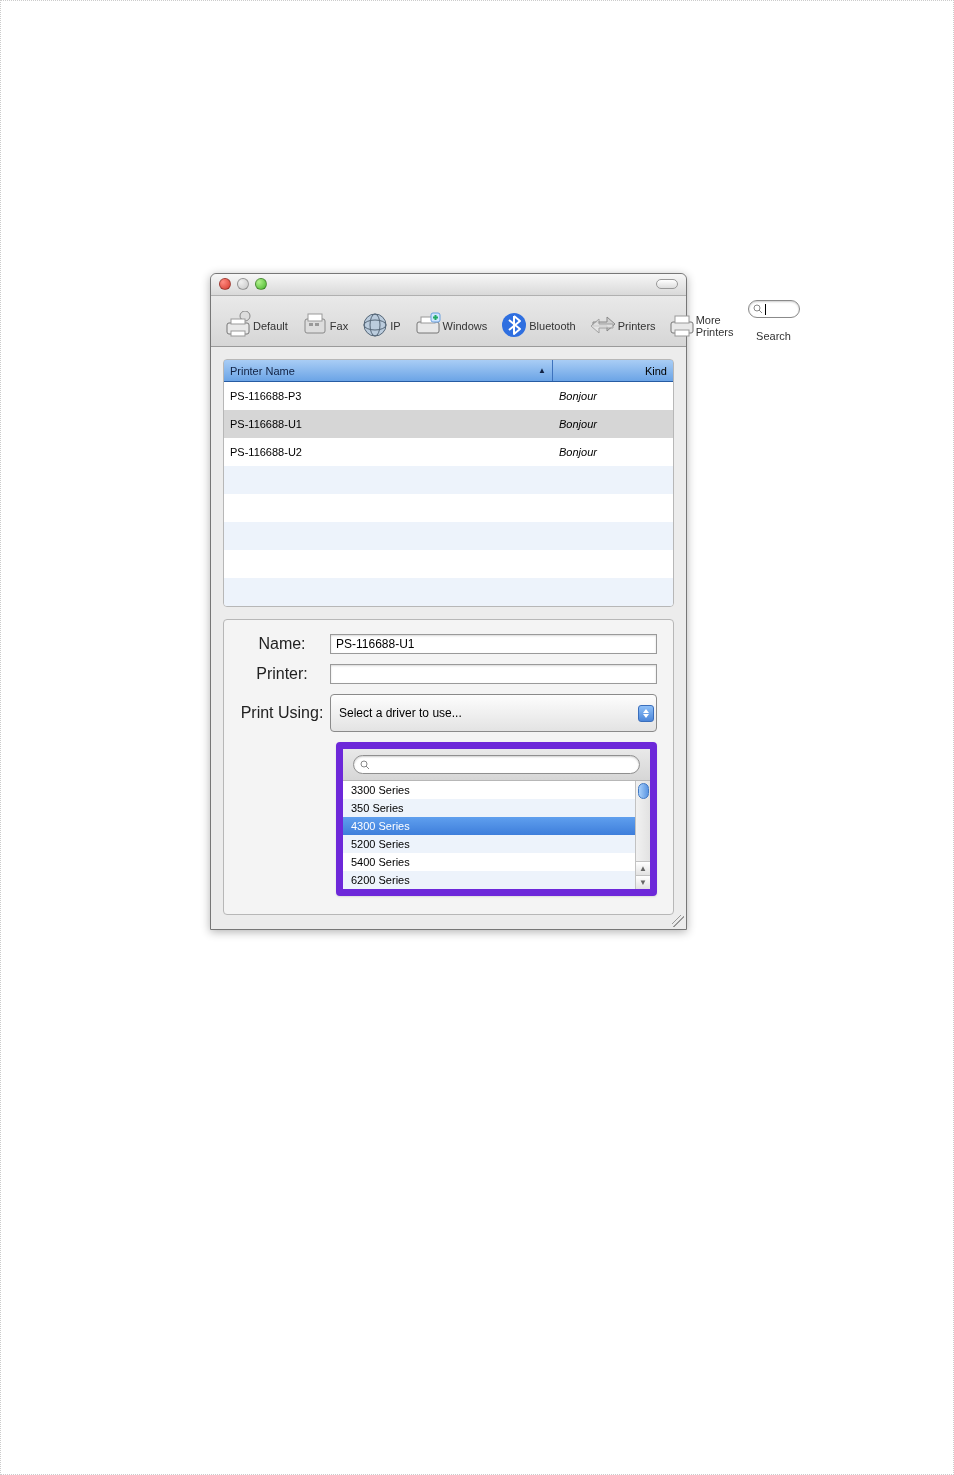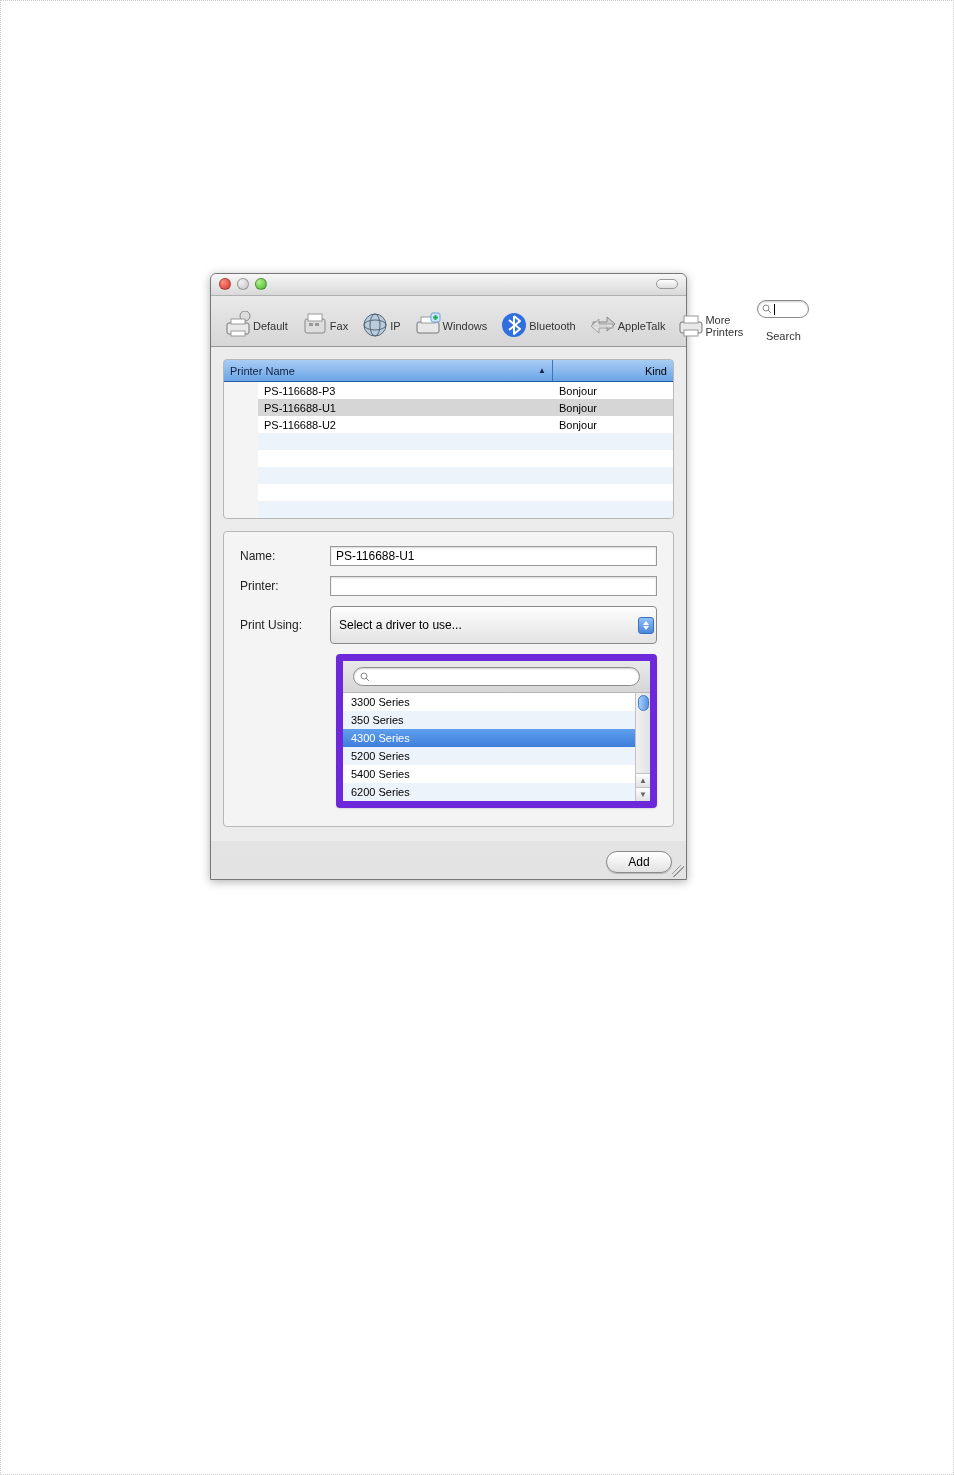--- a/index.html
+++ b/index.html
@@ -85,33 +85,33 @@
     padding: 2px 6px; border-right: 1px solid #3d72bd;
     display:flex; align-items:center; justify-content:space-between;
     background: linear-gradient(#a9cdf5,#6ba4e6);
   }
   .lh-cell:last-child{border-right:none;justify-content:flex-end;}
   .lh-cell.name { flex: 1; color:#124; }
   .lh-cell.kind { width: 120px; }
   .sort-tri { font-size:8px; color:#124; margin-left:4px; }
   .list-body { }
   .row {
-    display:flex; height:17px; font-size:11px; align-items:center;margin-left:34px;
+    display:flex; height:28px; font-size:11px; align-items:center;
   }
   .row .c1 { flex:1; padding: 0 6px; }
-  .row .c2 { width:120px; padding:0 6px; }
+  .row .c2 { width:120px; padding:0 6px;font-style:italic; }
   .row.ev { background:#fff; }
   .row.od { background:#edf3fb; }
   .row.sel { background:#d6d6d6 !important; }
   .form-panel { padding: 14px 16px 18px 16px; }
   .form-row {
     display:flex; align-items:center; margin-bottom:10px;
   }
   .form-row label {
-    width: 90px; text-align:left; padding-right:6px; font-size:12px; color:#222;
+    width: 90px; text-align:center; padding-right:6px; font-size:16px; color:#222;
   }
   .txt {
     flex:1; height:20px; border:1px solid #9a9a9a; background:#fff;
     padding:2px 5px; font-size:12px; box-shadow: inset 0 1px 2px rgba(0,0,0,0.15);
   }
   .select {
     flex:1; height:38px; border:1px solid #8a8a8a; border-radius:4px;
     background:linear-gradient(#fdfdfd,#e3e3e3);
     display:flex; align-items:center; justify-content:space-between;
     padding:0 2px 0 8px; font-size:12px;
@@ -247,21 +247,21 @@
       </div>
       <span class="lbl">Bluetooth</span>
     </div>
     <div class="tb-item">
       <div class="ico">
         <svg width="28" height="26" viewBox="0 0 28 26">
           <path d="M4 10 L18 10 L18 5 L26 12 L18 19 L18 14 L4 14 Z" fill="#d0d0d0" stroke="#888"></path>
           <path d="M24 16 L10 16 L10 21 L2 14 L10 7 L10 12 L24 12 Z" fill="#e8e8e8" stroke="#888" opacity="0.7"></path>
         </svg>
       </div>
-      <span class="lbl">AppleTalk</span>
+      <span class="lbl">Printers</span>
     </div>
     <div class="tb-item">
       <div class="ico">
         <svg width="28" height="28" viewBox="0 0 28 28">
           <rect x="3" y="11" width="22" height="11" rx="2" fill="#e8e8e8" stroke="#777"></rect>
           <rect x="7" y="5" width="14" height="7" fill="#fff" stroke="#999"></rect>
           <rect x="7" y="19" width="14" height="6" fill="#fff" stroke="#999"></rect>
         </svg>
       </div>
       <span class="lbl">More Printers</span>
@@ -372,17 +372,14 @@
             <div class="thumb"></div>
             <div class="track"></div>
             <div class="sbtn">▲</div>
             <div class="sbtn">▼</div>
           </div>
         </div>
       </div>
     </div>
   </div>
 
-  <div class="footer">
-    <div class="btn-add">Add</div>
-  </div>
   <div class="resize"></div>
 </div>
 
 </body></html>

